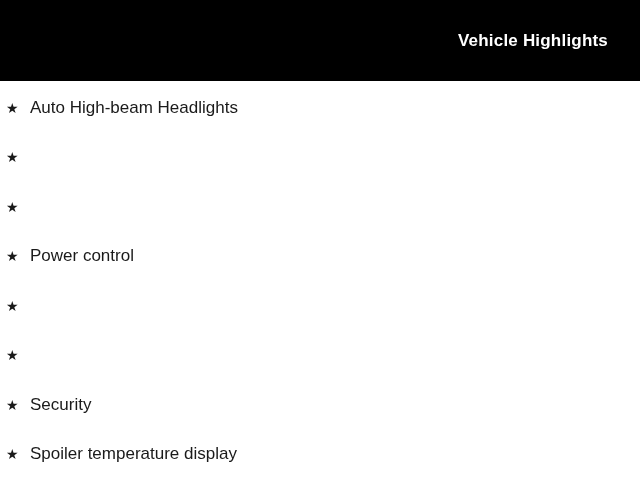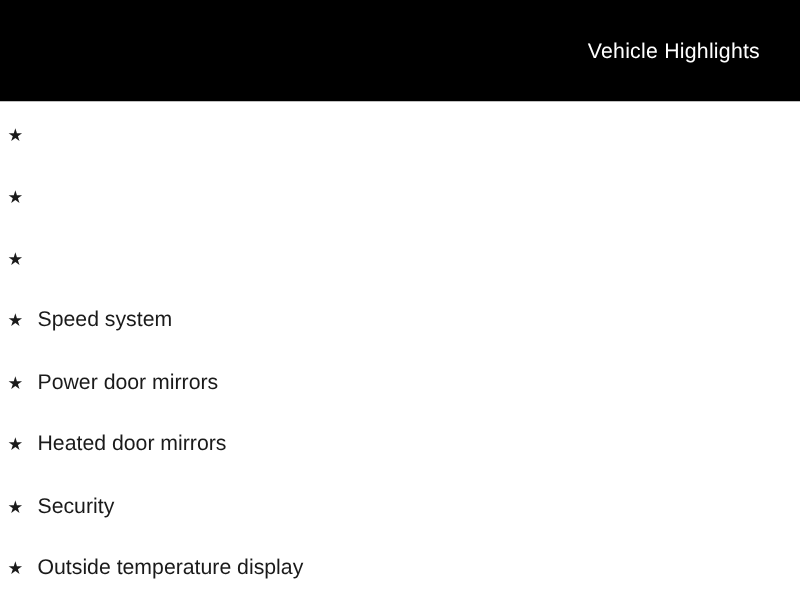--- a/index.html
+++ b/index.html
@@ -17,21 +17,21 @@
     height: 81px;
     background: #000000;
     display: flex;
     align-items: center;
     justify-content: flex-end;
     padding-right: 32px;
   }
   .header-title {
     color: #ffffff;
     font-size: 17px;
-    font-weight: 400;
+    font-weight: 700;
     letter-spacing: 0.2px;
   }
   .highlight-list {
     list-style: none;
     margin: 0;
     padding: 2px 0 0 6px;
   }
   .highlight-item {
     height: 49.5px;
     display: flex;
@@ -54,40 +54,39 @@
 </head>
 <body>
 
 <div class="header">
   <span class="header-title">Vehicle Highlights</span>
 </div>
 
 <ul class="highlight-list">
   <li class="highlight-item">
     <span class="star">★</span>
+    <span class="item-label">Auto High-beam Headlights</span>
   </li>
   <li class="highlight-item">
     <span class="star">★</span>
   </li>
   <li class="highlight-item">
     <span class="star">★</span>
   </li>
   <li class="highlight-item">
     <span class="star">★</span>
-    <span class="item-label">Speed system</span>
+    <span class="item-label">Power control</span>
   </li>
   <li class="highlight-item">
     <span class="star">★</span>
-    <span class="item-label">Power door mirrors</span>
   </li>
   <li class="highlight-item">
     <span class="star">★</span>
-    <span class="item-label">Heated door mirrors</span>
   </li>
   <li class="highlight-item">
     <span class="star">★</span>
     <span class="item-label">Security</span>
   </li>
   <li class="highlight-item">
     <span class="star">★</span>
-    <span class="item-label">Outside temperature display</span>
+    <span class="item-label">Spoiler temperature display</span>
   </li>
 </ul>
 
 </body></html>

